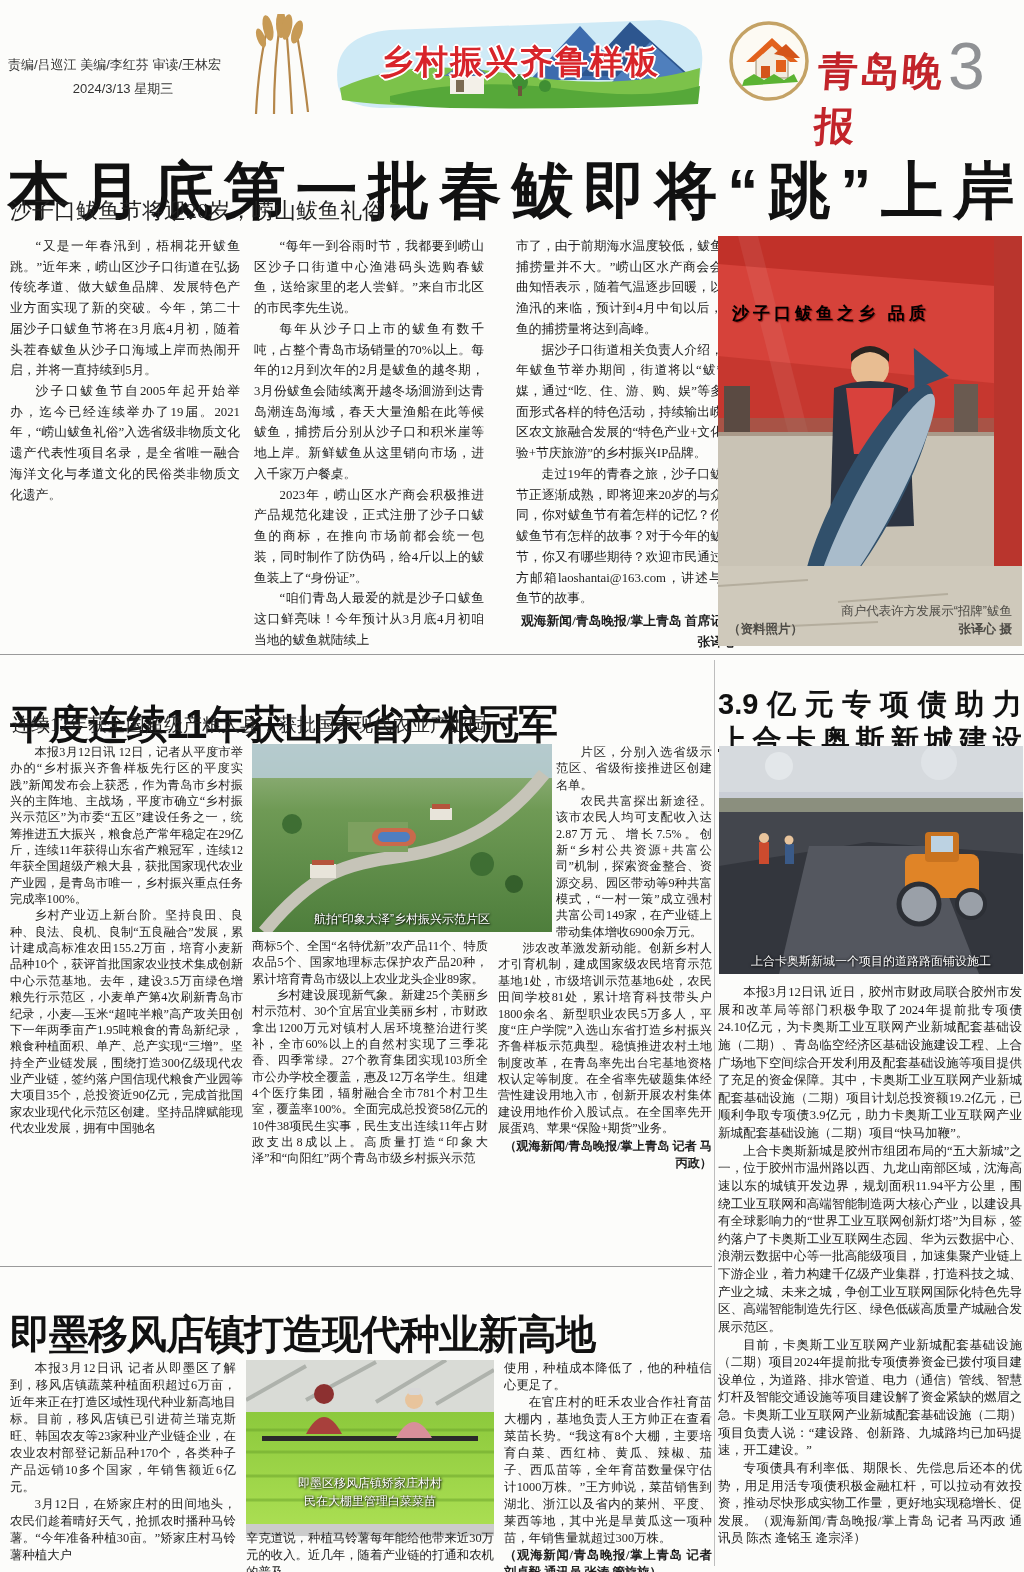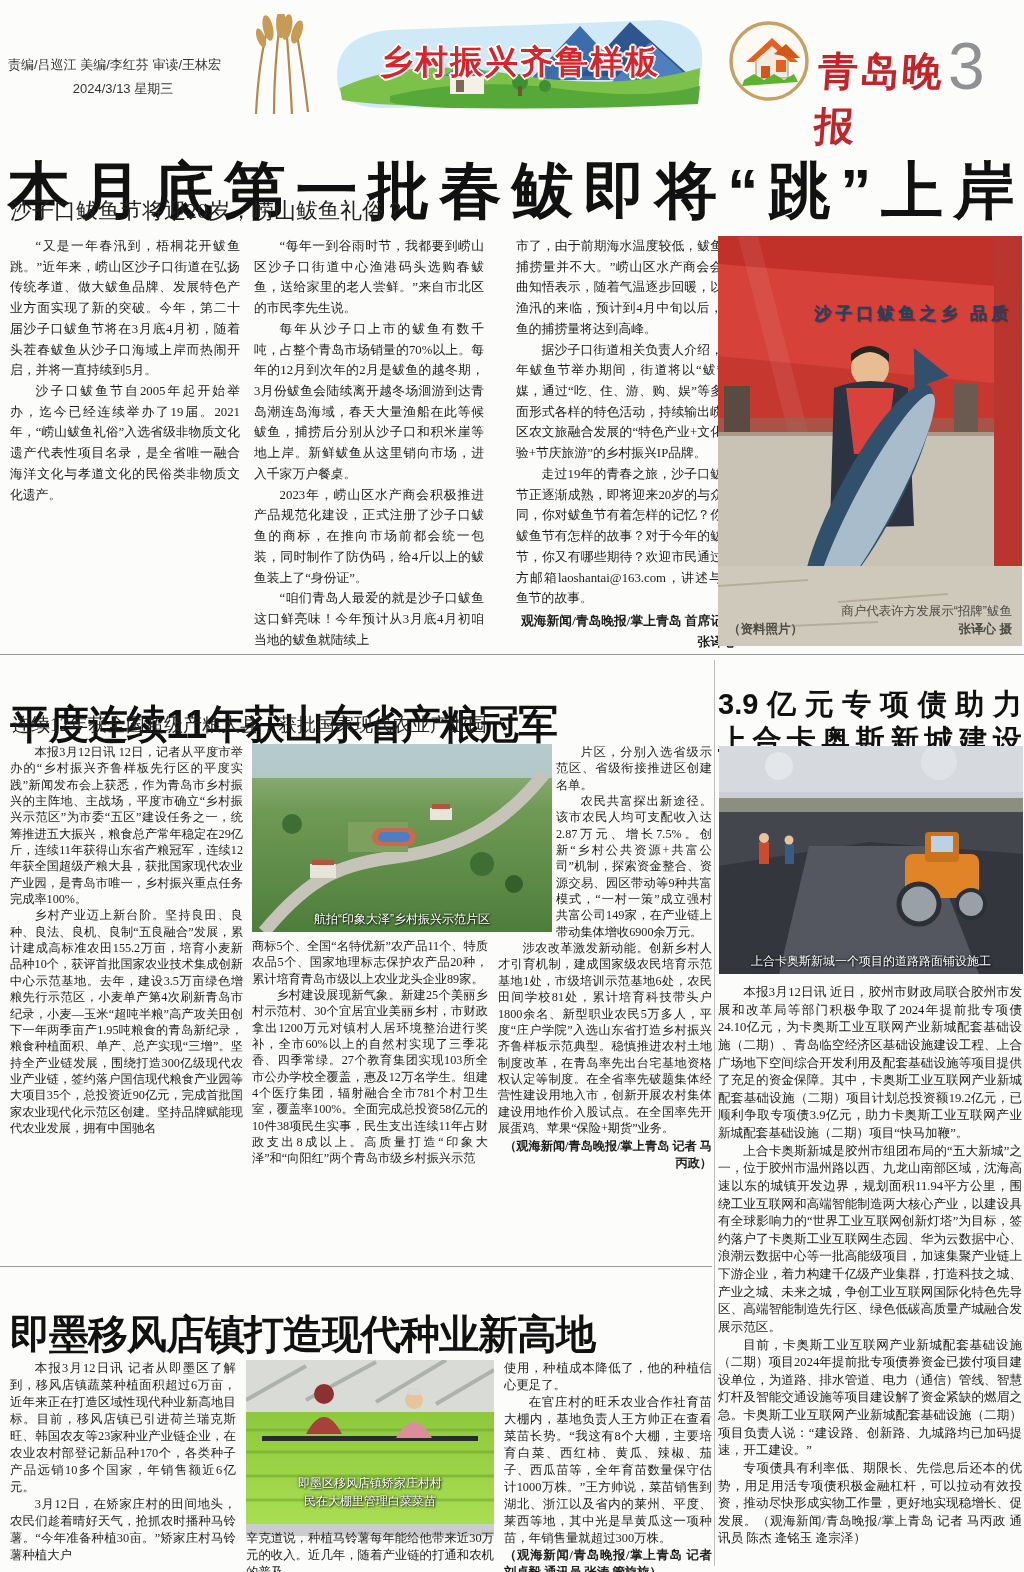--- a/index.html
+++ b/index.html
@@ -45,22 +45,22 @@
   .a4col3 p:last-child{text-indent:0;font-weight:bold;}
   .wrap-spacer{float:left;width:58px;height:190px;}
   
   .hrule{background:#9a9a9a;height:1px;}
   .vrule{background:#bdbdbd;width:1px;}
   
   .photo{position:absolute;overflow:hidden;background:#ccc;}
   .photo svg{display:block;}
   .ph-cap{position:absolute;left:0;right:0;font-family:"Liberation Sans","DejaVu Sans",sans-serif;}
   .cap-white{color:#fff;text-shadow:0 0 3px rgba(0,0,0,.8),1px 1px 2px rgba(0,0,0,.8);text-align:center;}
-  .p1-banner{position:absolute;left:14px;top:66px;width:280px;font-size:17px;font-weight:bold;color:#0c4a6e;
-             letter-spacing:4px;text-align:right;font-family:"Liberation Sans",sans-serif;
+  .p1-banner{position:absolute;left:14px;top:66px;width:280px;font-size:17px;font-weight:bold;color:#000000;
+             letter-spacing:4px;text-align:left;font-family:"Liberation Sans",sans-serif;
              text-shadow:1px 1px 1px rgba(120,0,0,.6);}
   .p1-cap{bottom:26px;padding:0 10px;color:#4c4a45;font-size:12.5px;text-align:right;font-weight:normal;}
   .p1-cap2{bottom:8px;padding:0 10px;color:#4c4a45;font-size:12.5px;font-weight:bold;
            display:flex;justify-content:space-between;}
   .p2-cap{bottom:4px;font-size:12px;}
   .p3-cap{bottom:4px;font-size:12px;}
   .p4-cap{bottom:26px;font-size:12px;line-height:1.5;}
 </style>
 </head>
 <body>

